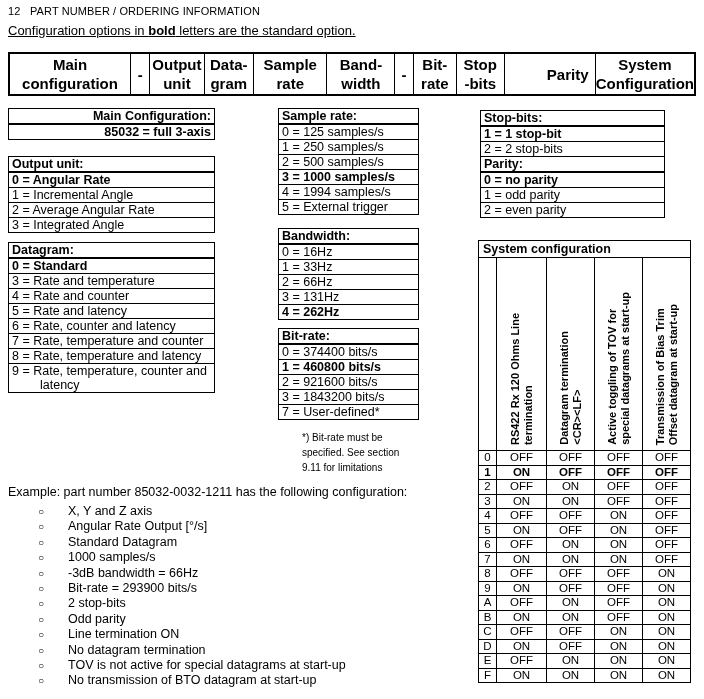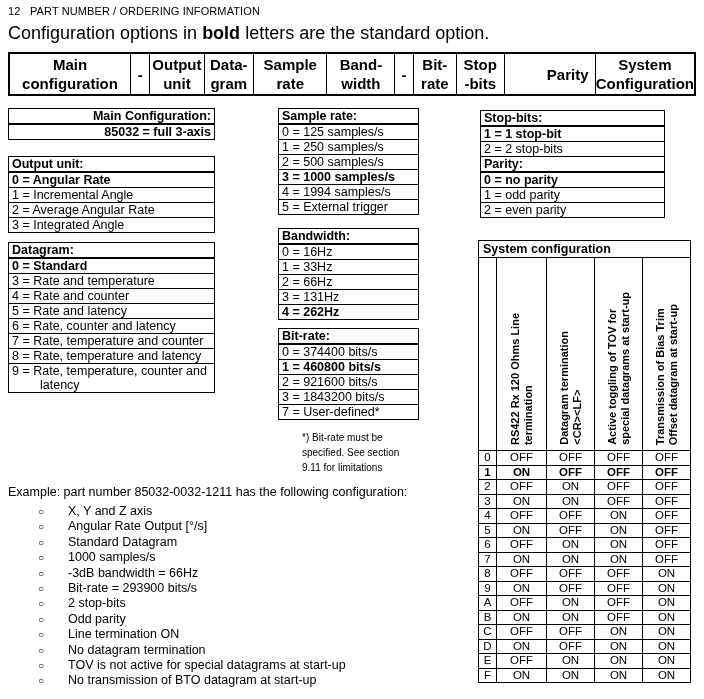--- a/index.html
+++ b/index.html
@@ -4,21 +4,21 @@
 <style>
   html,body { margin:0; padding:0; background:#ffffff; }
   .page {
     position:relative; width:704px; height:699px; overflow:hidden;
     background:#ffffff; color:#000;
     font-family:"Liberation Sans", sans-serif;
   }
   
   .title { position:absolute; left:8px; top:5px; font-size:11px; font-weight:normal; letter-spacing:.1px; }
   .title .num { display:inline-block; width:22px; }
-  .subtitle { position:absolute; left:8px; top:23px; font-size:18px; }
+  .subtitle { position:absolute; left:8px; top:23px; font-size:13px;text-decoration:underline; }
 
   
   .code-table {
     position:absolute; left:8px; top:52px; width:684px; height:40px;
     border:2px solid #000; display:flex;
   }
   .code-cell {
     border-left:1px solid #000; display:flex; align-items:center; justify-content:center;
     text-align:center; font-weight:bold; font-size:15px; line-height:19px; white-space:pre-line;
   }

